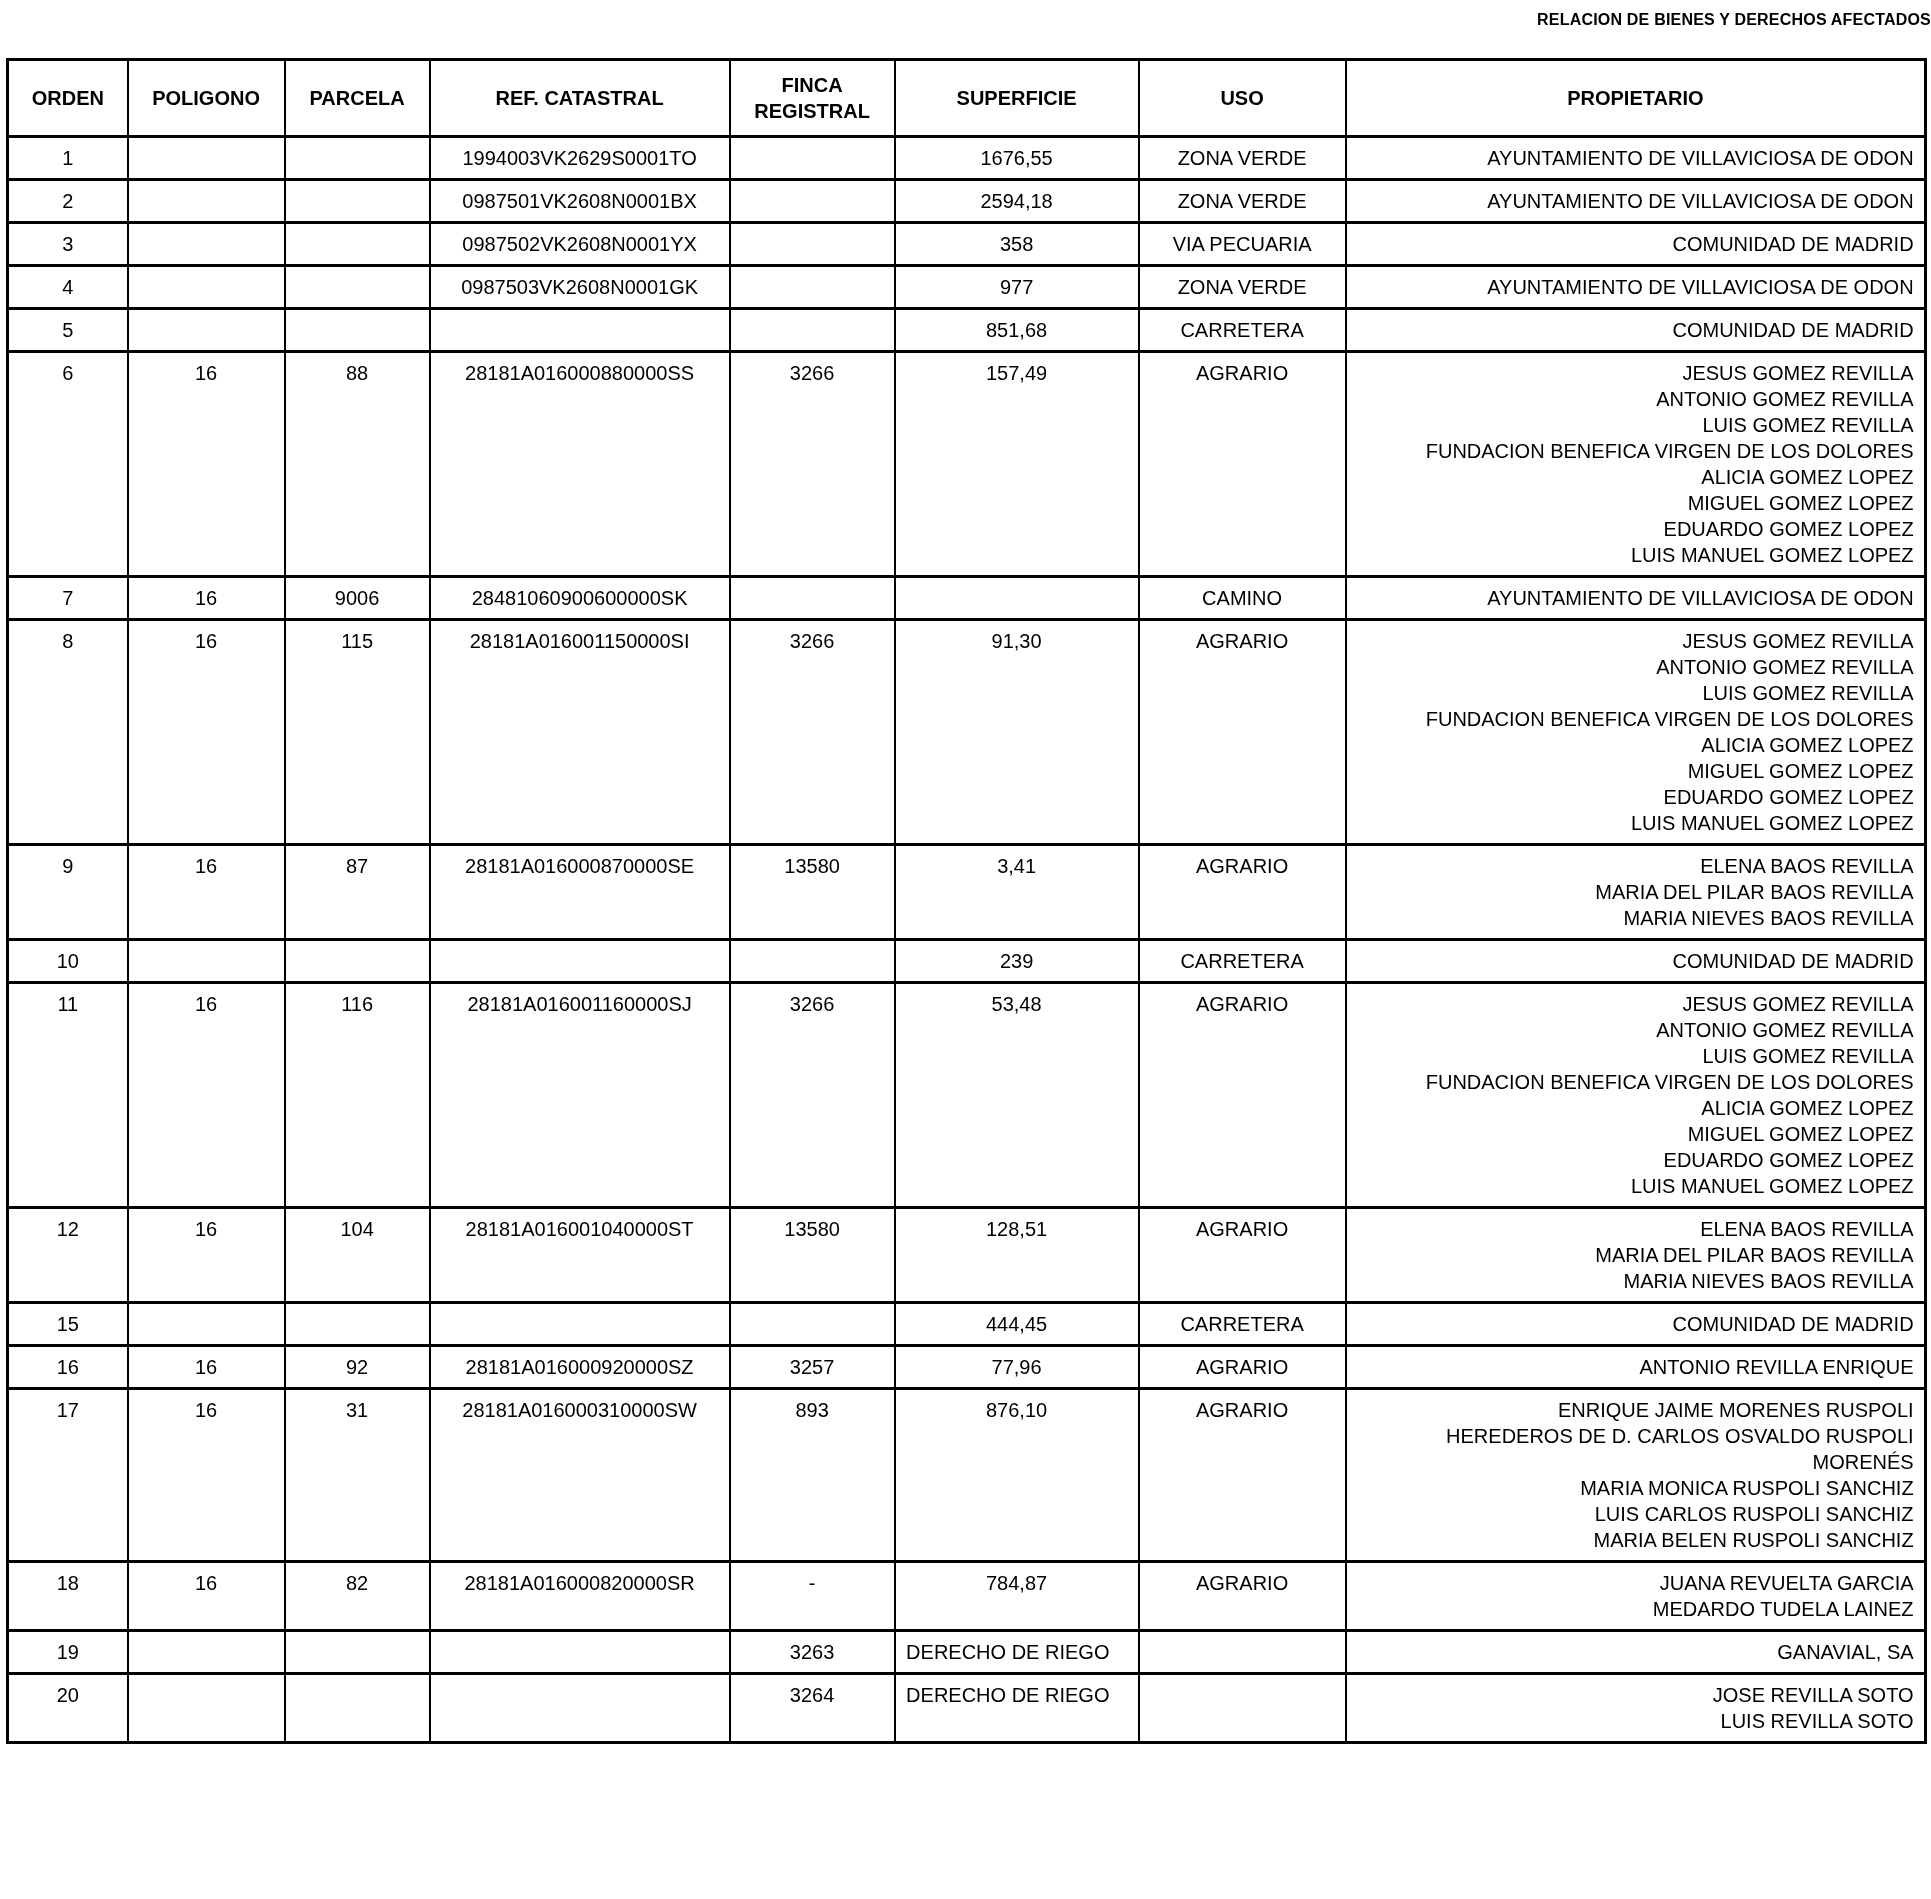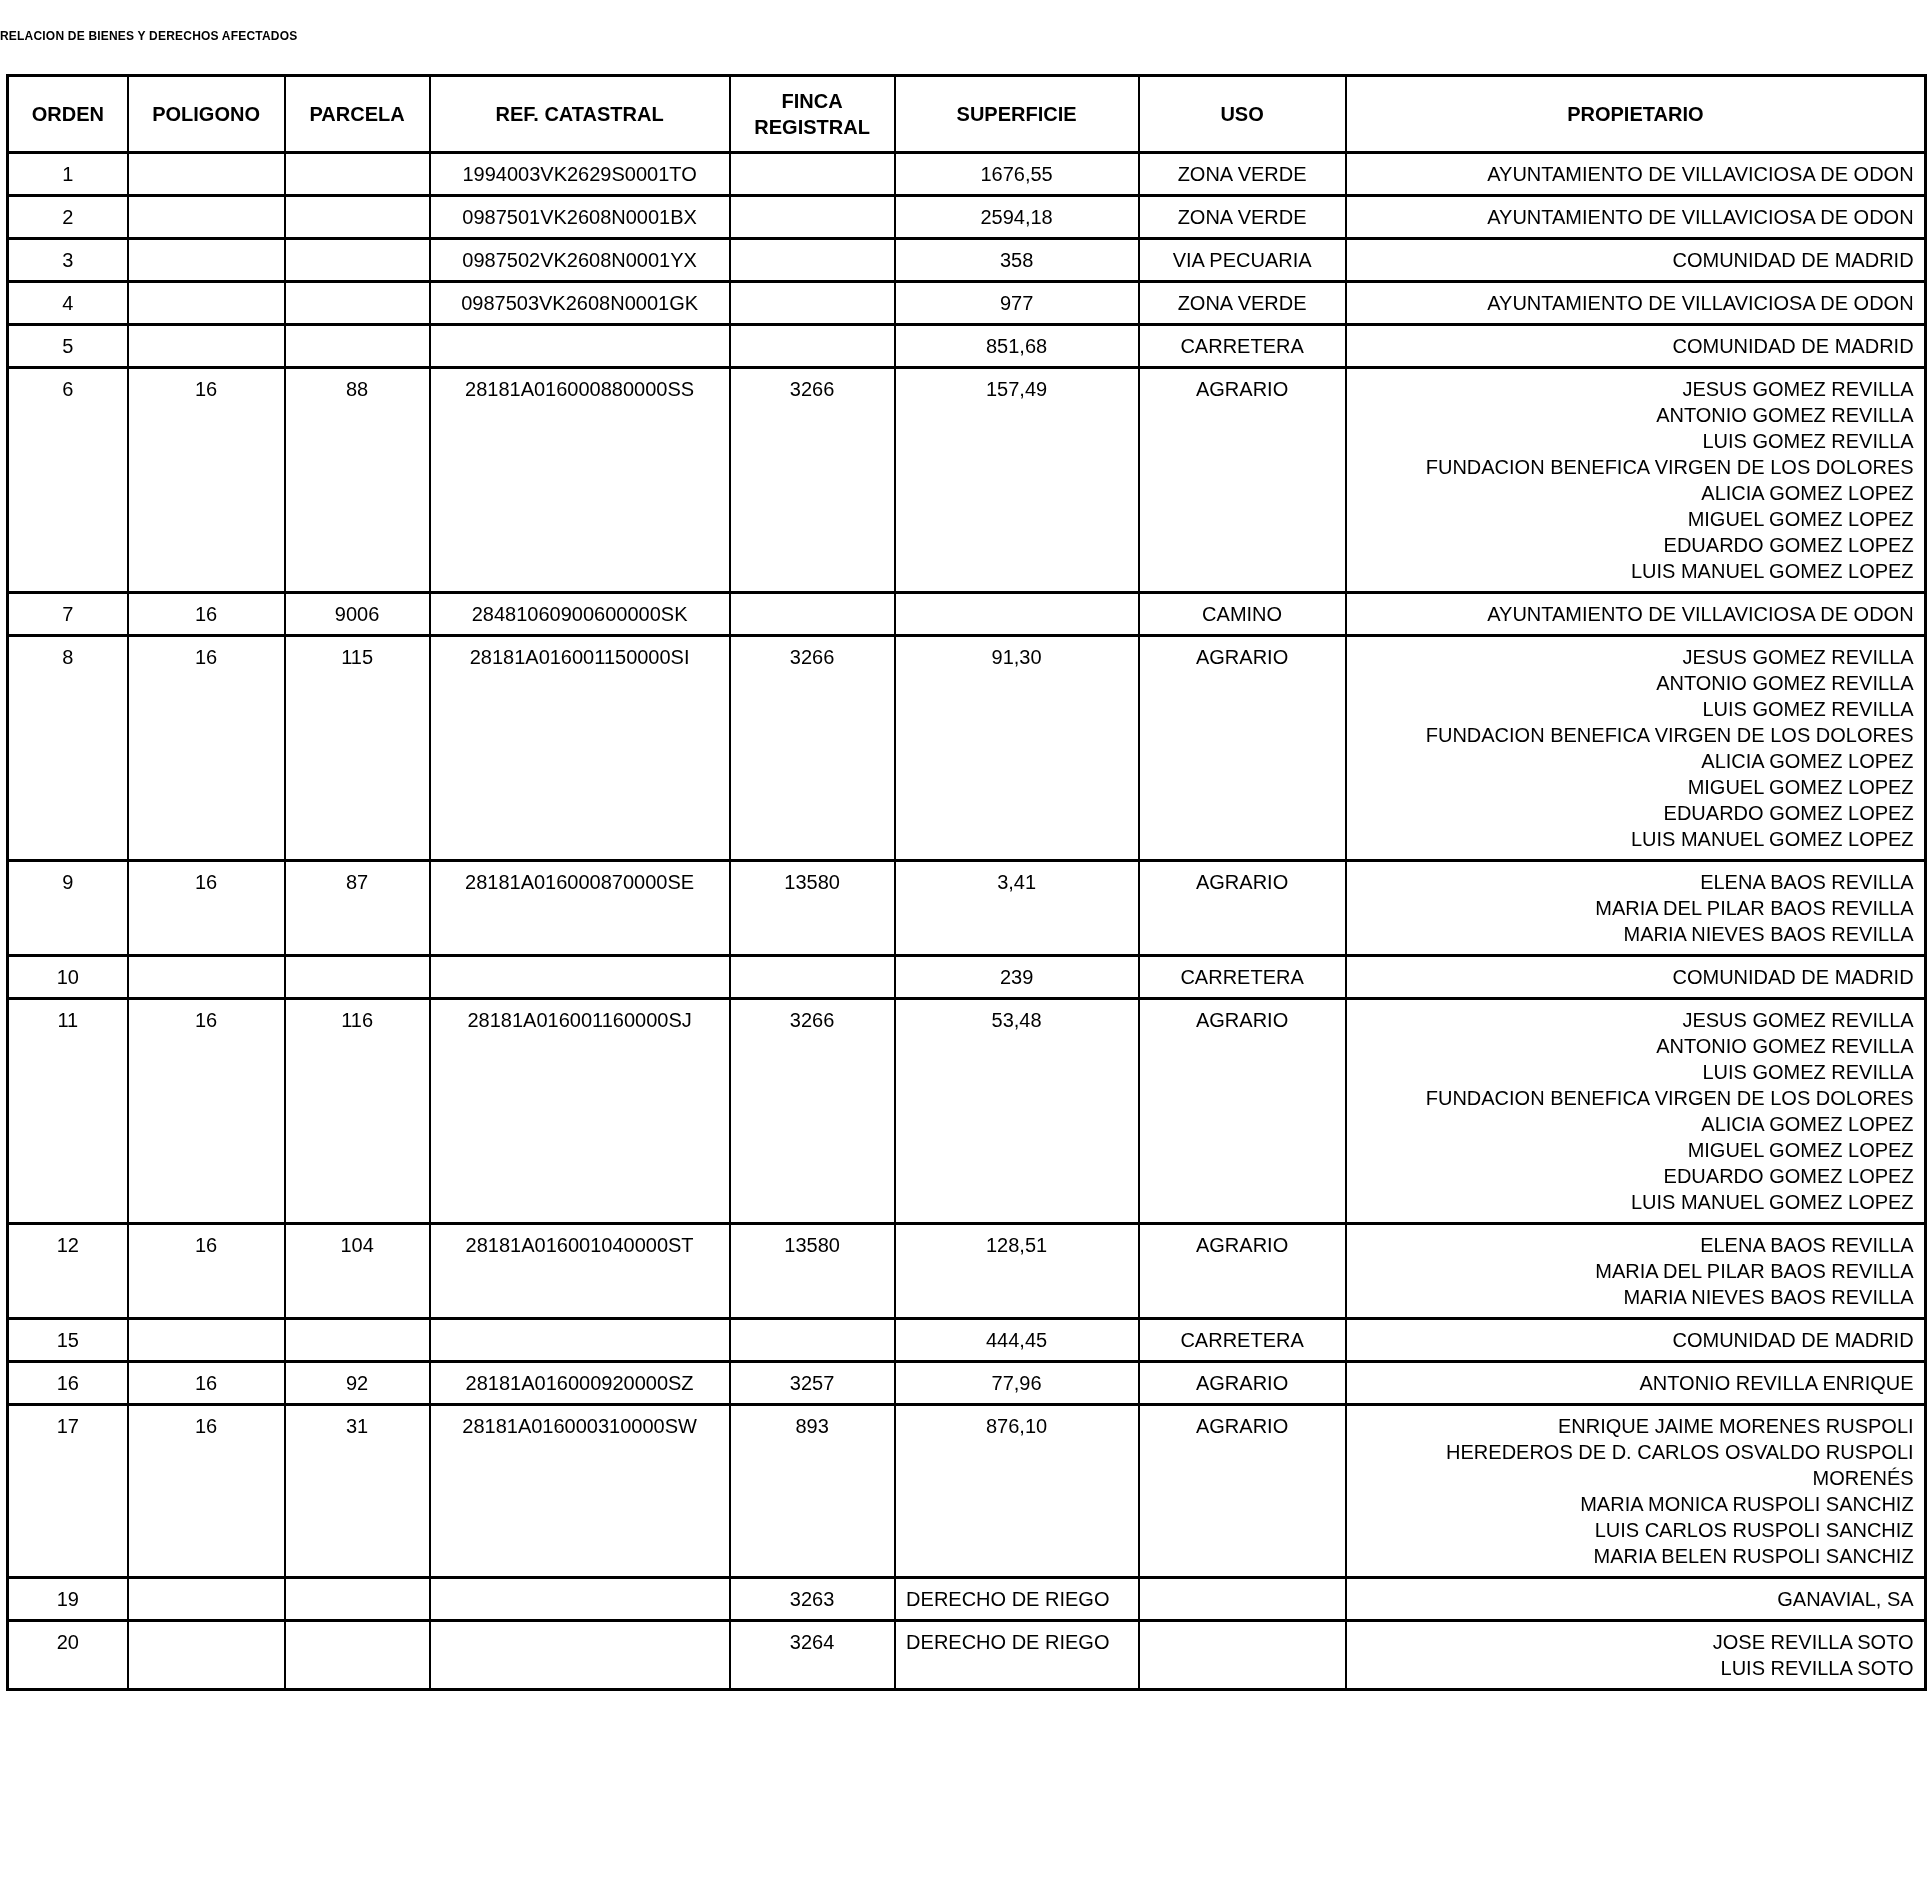--- a/index.html
+++ b/index.html
@@ -6,23 +6,23 @@
     margin: 0;
     padding: 0;
     background: #ffffff;
     color: #000000;
     font-family: "Liberation Sans", sans-serif;
   }
   body {
     width: 1931px;
   }
   .doc-title {
-    padding-top: 23px;
-    text-align: left;
-    font-size: 12px;
+    padding-top: 7px;
+    text-align: right;
+    font-size: 16px;
     font-weight: bold;
     line-height: 26px;
     letter-spacing: 0.2px;
   }
   table.bienes {
     border-collapse: collapse;
     table-layout: fixed;
     width: 1919px;
     margin: 24.6px 0 0 6.1px;
     border: 3.5px solid #000;
@@ -292,20 +292,33 @@
         <td>AGRARIO</td>
         <td class="prop-cell">
           <div class="owner-line">ENRIQUE JAIME MORENES RUSPOLI</div>
           <div class="owner-line">HEREDEROS DE D. CARLOS OSVALDO RUSPOLI MORENÉS</div>
           <div class="owner-line">MARIA MONICA RUSPOLI SANCHIZ</div>
           <div class="owner-line">LUIS CARLOS RUSPOLI SANCHIZ</div>
           <div class="owner-line">MARIA BELEN RUSPOLI SANCHIZ</div>
         </td>
       </tr>
       <tr>
+        <td>18</td>
+        <td>16</td>
+        <td>82</td>
+        <td>28181A016000820000SR</td>
+        <td>-</td>
+        <td>784,87</td>
+        <td>AGRARIO</td>
+        <td class="prop-cell">
+          <div class="owner-line">JUANA REVUELTA GARCIA</div>
+          <div class="owner-line">MEDARDO TUDELA LAINEZ</div>
+        </td>
+      </tr>
+      <tr>
         <td>19</td>
         <td></td>
         <td></td>
         <td></td>
         <td>3263</td>
         <td class="a-left">DERECHO DE RIEGO</td>
         <td></td>
         <td class="prop-cell">
           <div class="owner-line">GANAVIAL, SA</div>
         </td>

